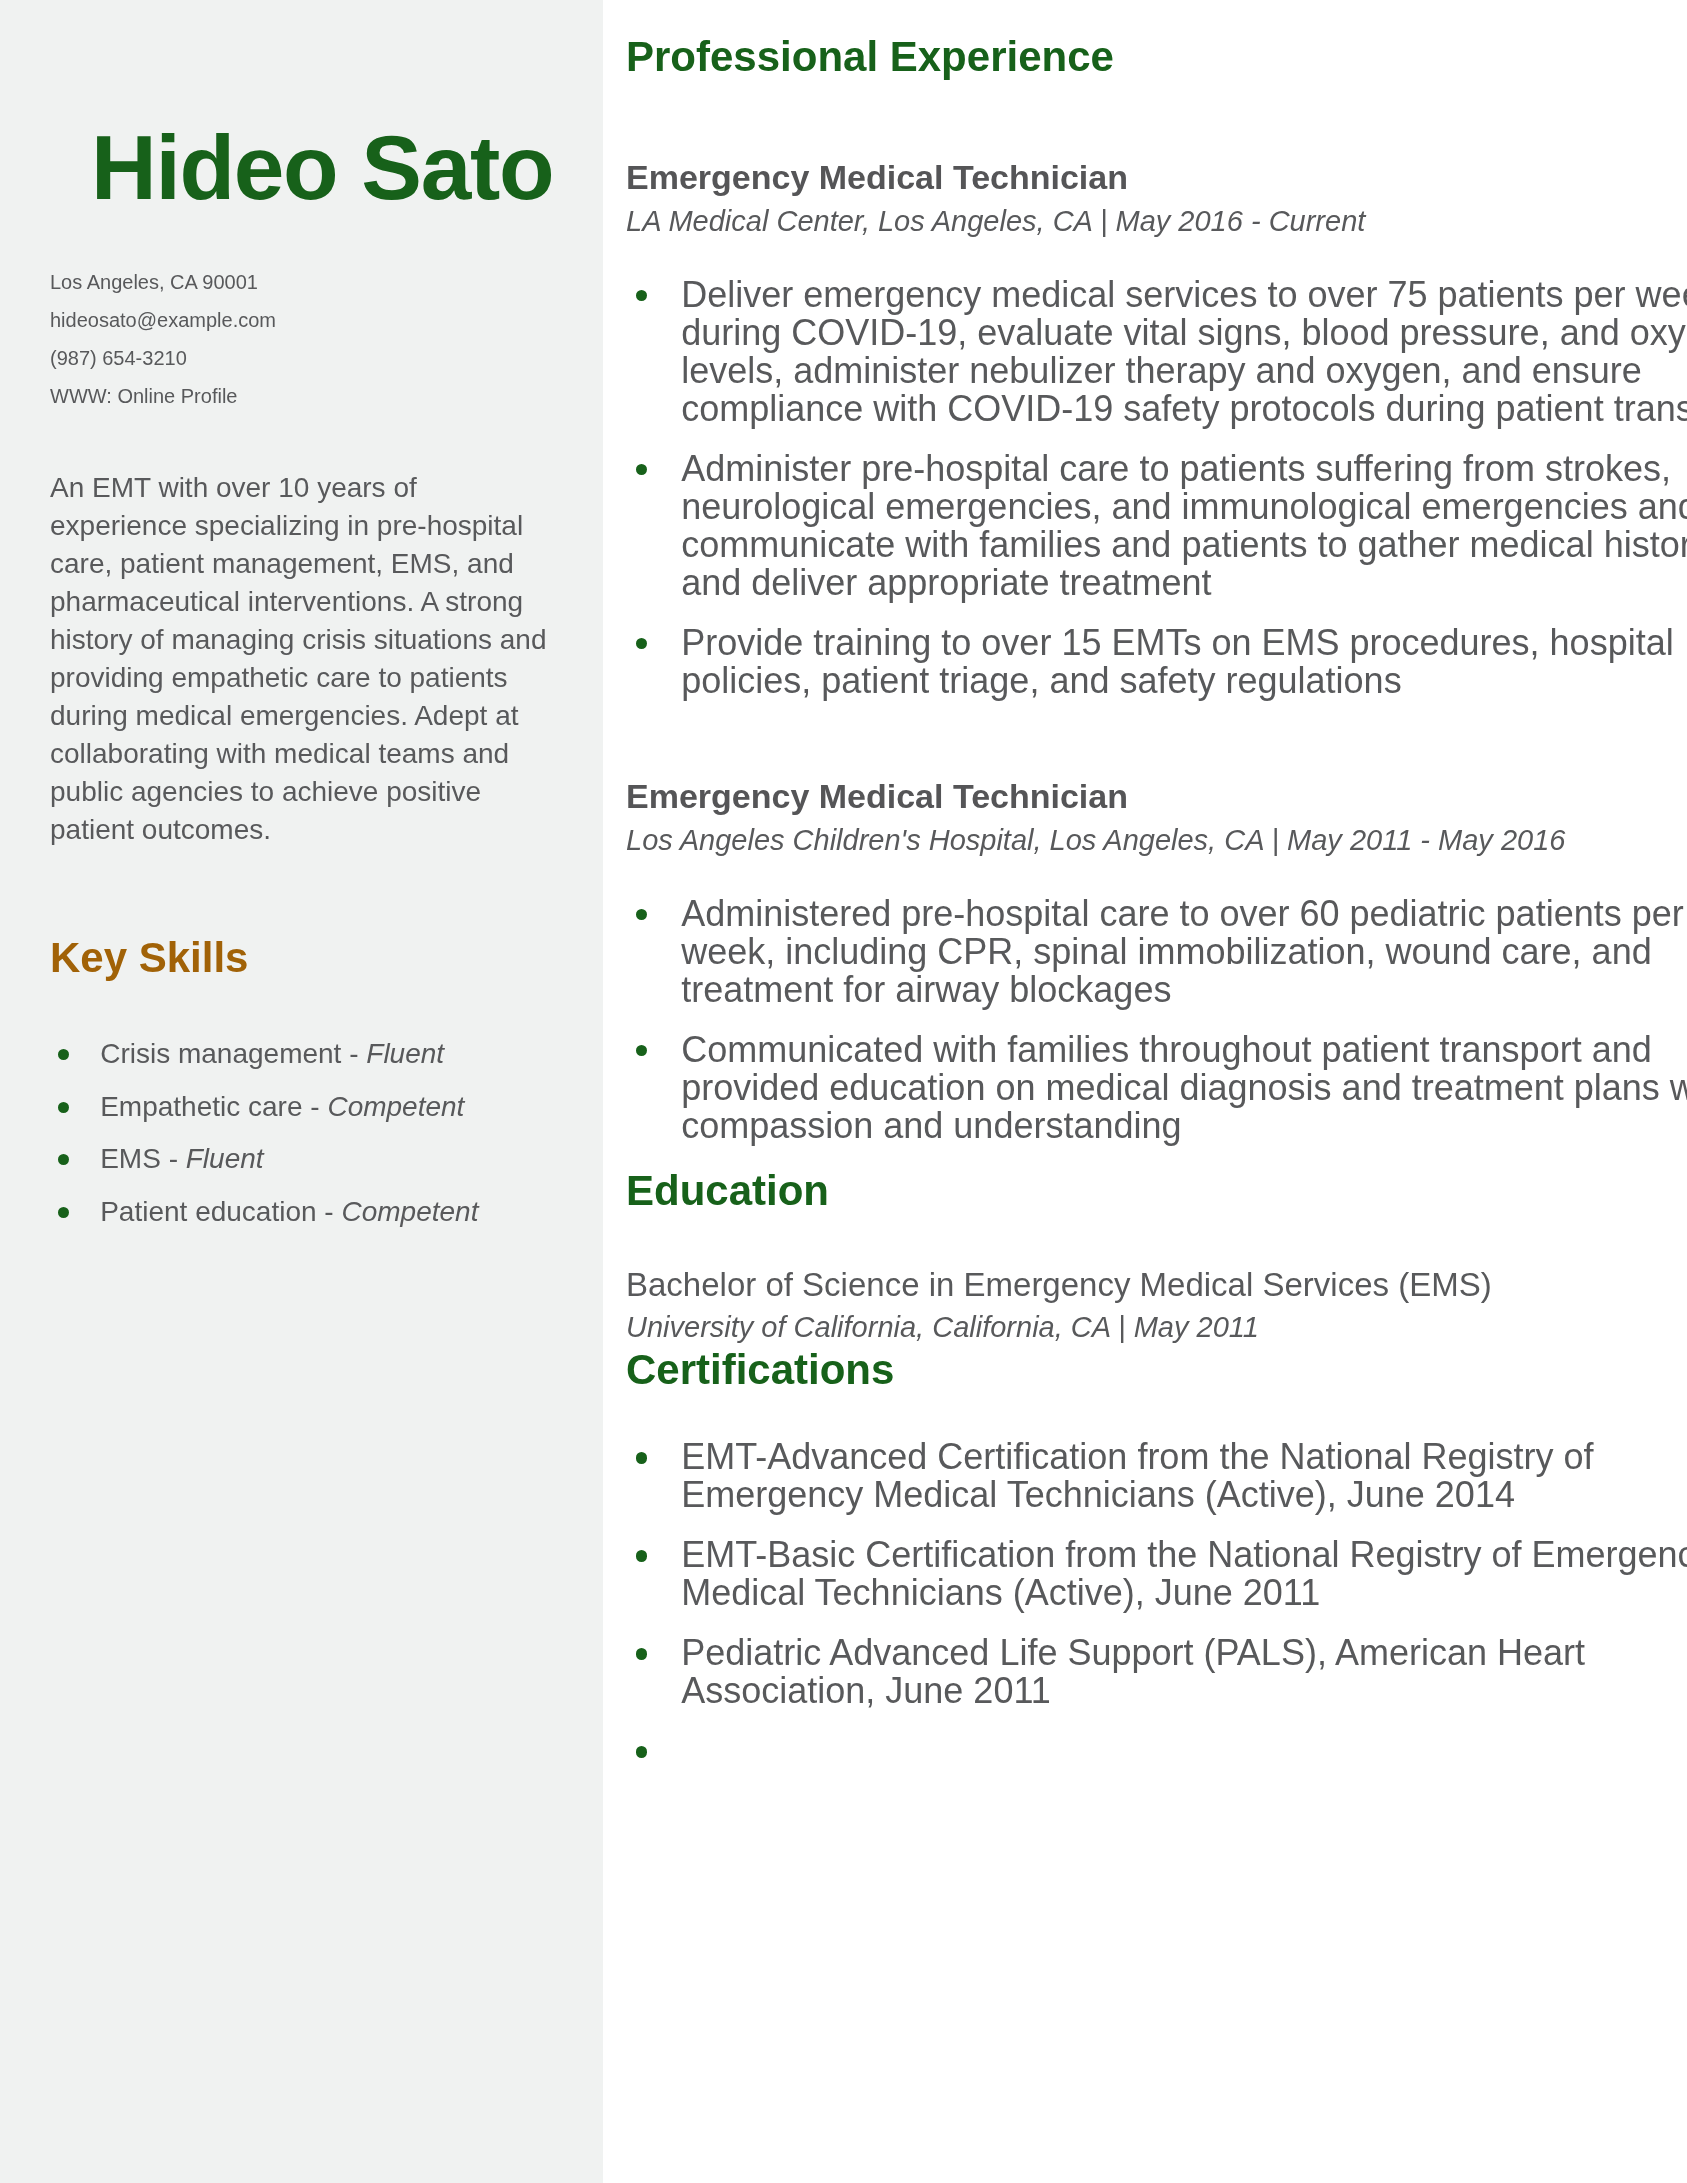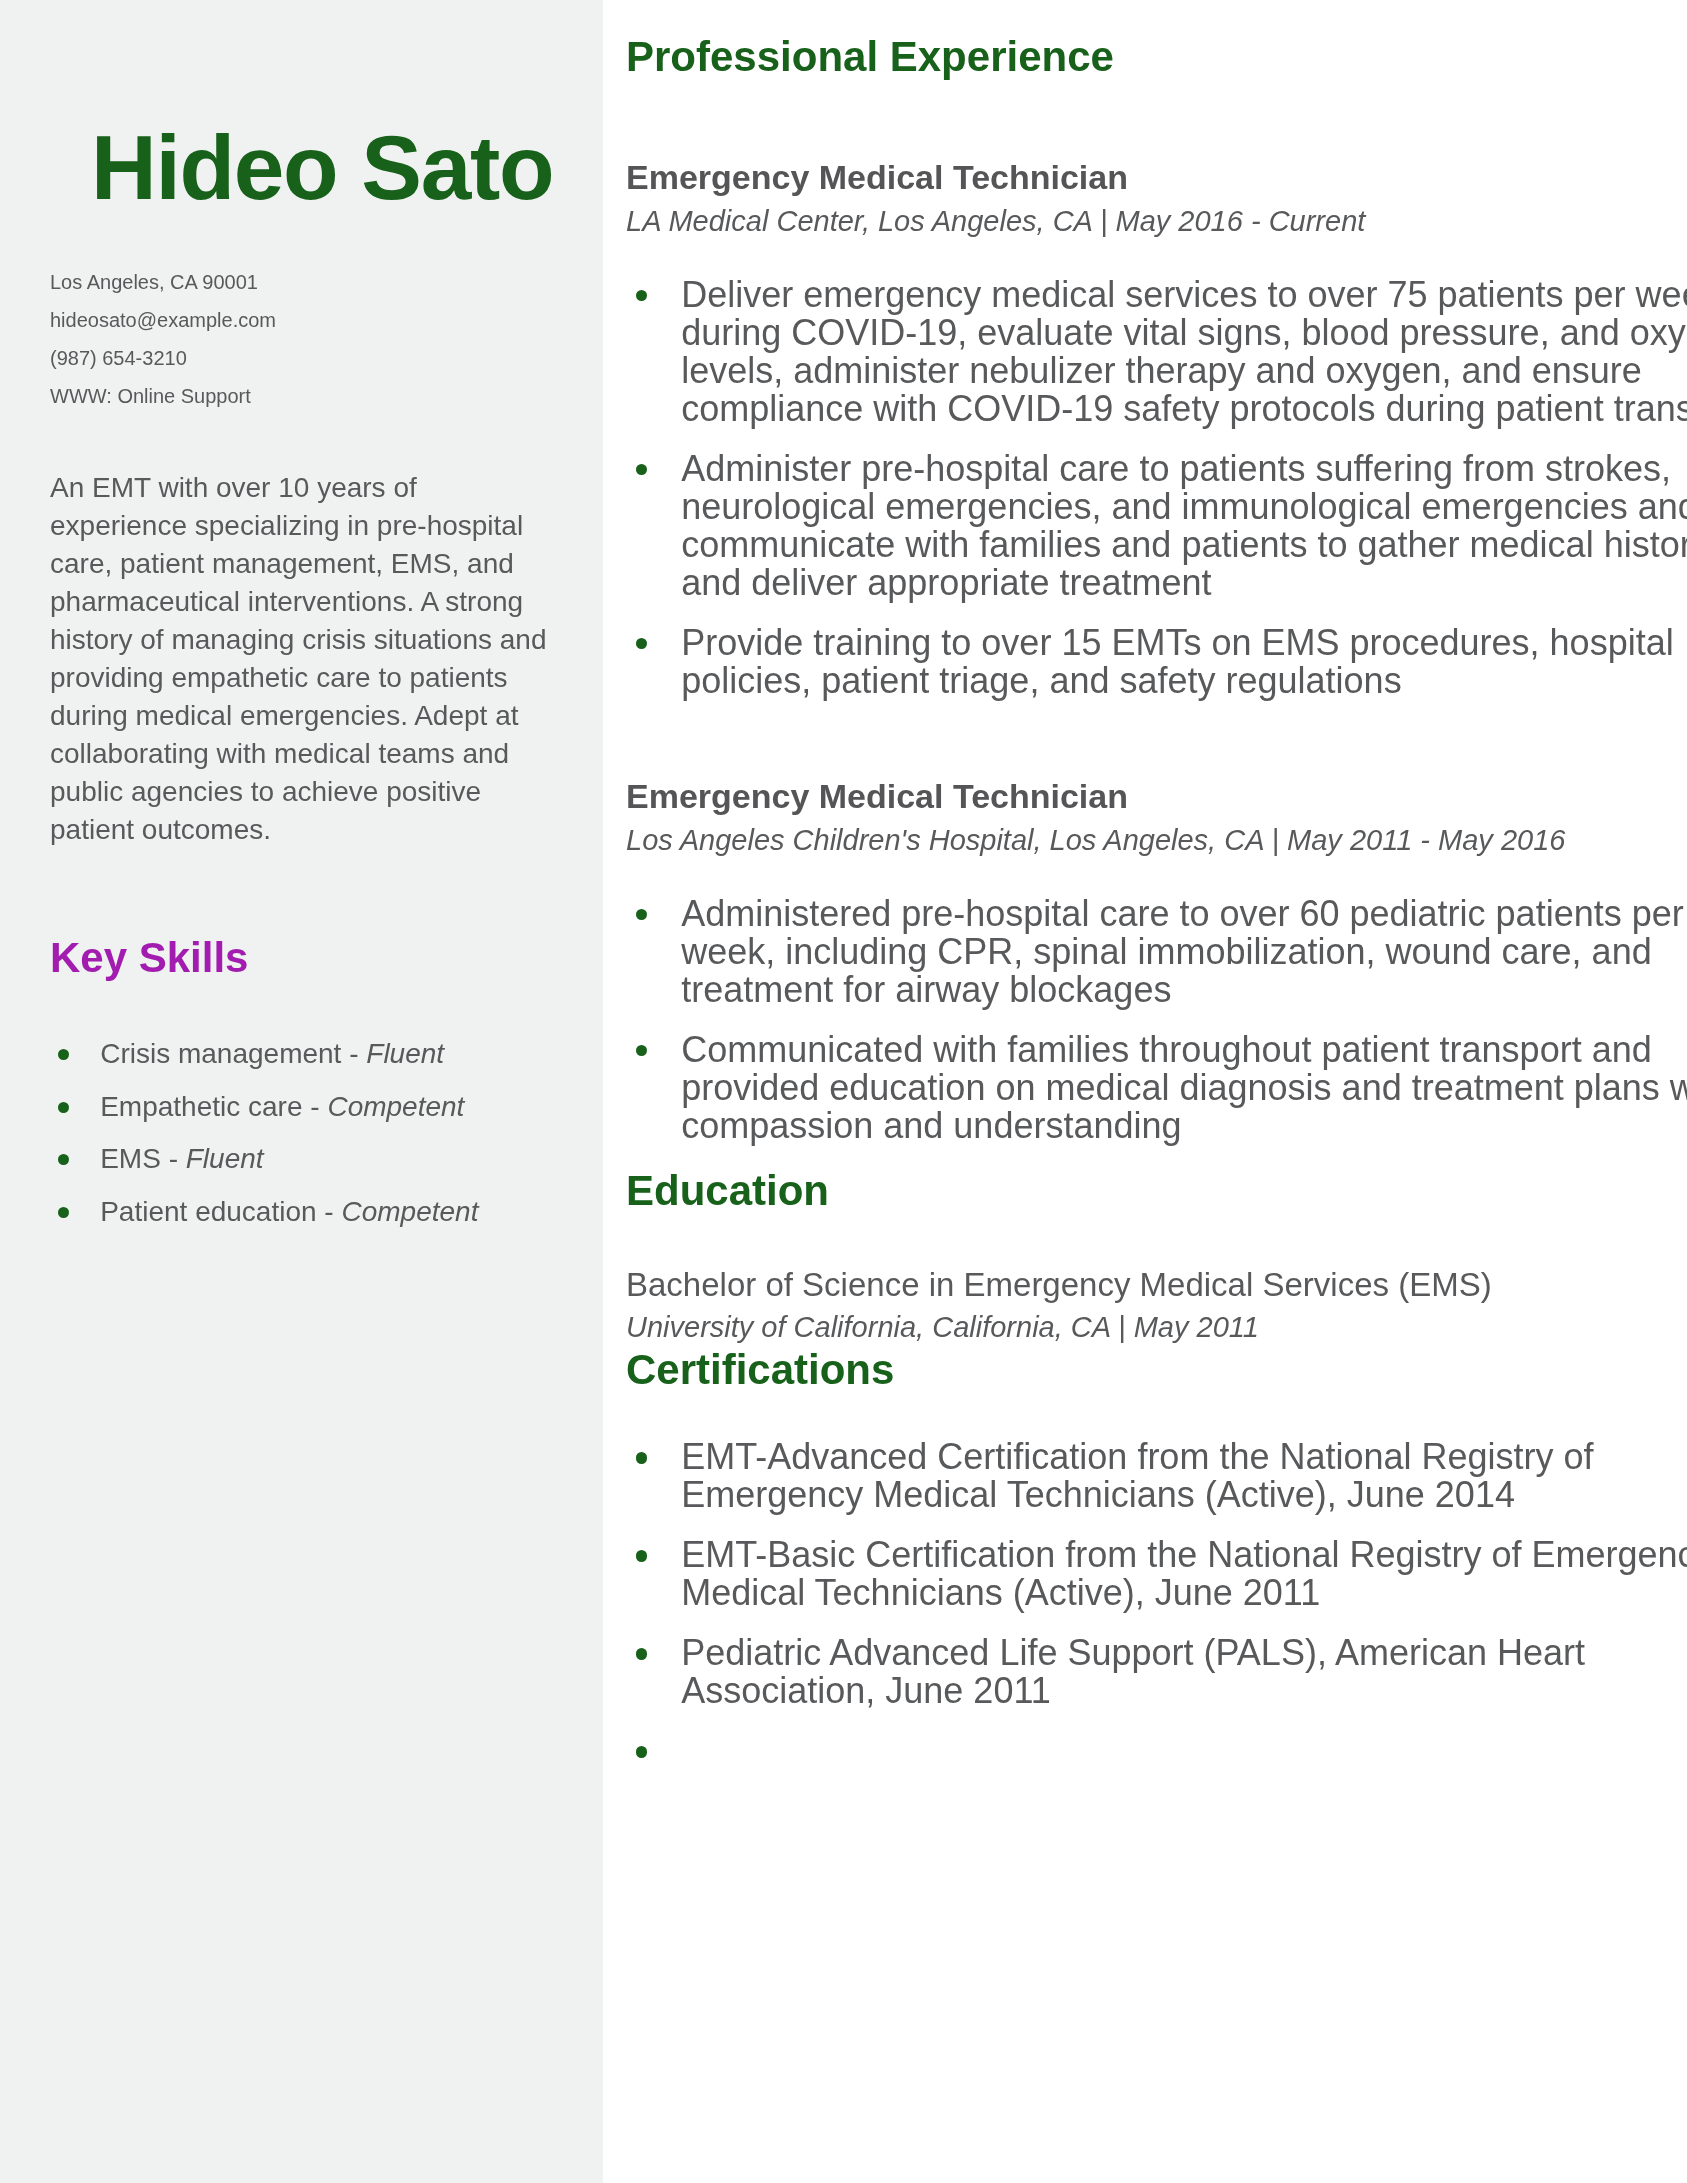--- a/index.html
+++ b/index.html
@@ -20,21 +20,21 @@
   .name{
     font-size:91px;line-height:1.02;font-weight:700;
     color:#17611a;letter-spacing:-1.3px;white-space:nowrap;margin-left:41px;
   }
   .contact{margin-top:48px;font-size:20px;line-height:38px;}
   .contact div{white-space:nowrap;}
   .summary{margin-top:54px;font-size:28px;line-height:38px;}
 
   .skills-heading{
     margin-top:86px;font-size:42px;line-height:1.1;
-    font-weight:700;color:#a21caf;
+    font-weight:700;color:#a16207;
   }
   ul.skill-list{list-style:none;margin:54px 0 0 0;padding:0;}
   ul.skill-list li{
     display:flex;align-items:flex-start;
     font-size:28px;line-height:38px;margin-bottom:14.6px;
   }
   .italic{font-style:italic;}
 
   
   .dot{
@@ -72,21 +72,21 @@
 
 <div class="page">
 
   <aside class="sidebar">
     <div class="name">Hideo Sato</div>
 
     <div class="contact">
       <div>Los Angeles, CA 90001</div>
       <div>hideosato@example.com</div>
       <div>(987) 654-3210</div>
-      <div>WWW: Online Support</div>
+      <div>WWW: Online Profile</div>
     </div>
 
     <div class="summary">An EMT with over 10 years of experience specializing in pre-hospital care, patient management, EMS, and pharmaceutical interventions. A strong history of managing crisis situations and providing empathetic care to patients during medical emergencies. Adept at collaborating with medical teams and public agencies to achieve positive patient outcomes.</div>
 
     <div class="skills-heading">Key Skills</div>
 
     <ul class="skill-list">
       <li>
         <span class="dot"></span>
         <span><span>Crisis management</span><span> - </span><span class="italic">Fluent</span></span>

